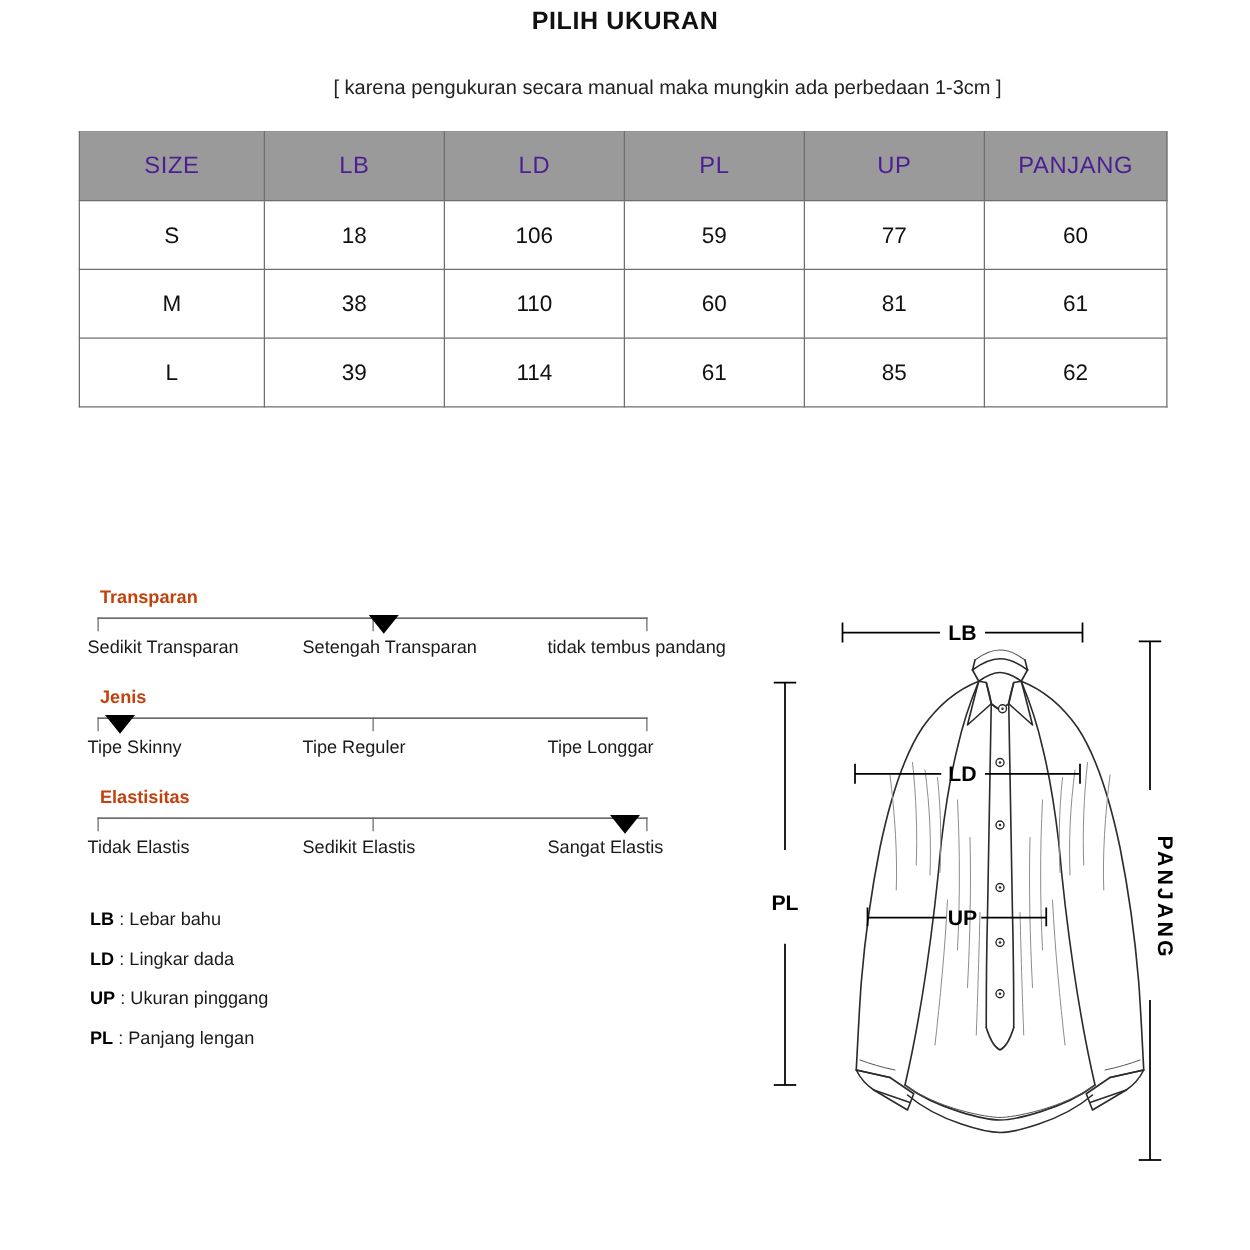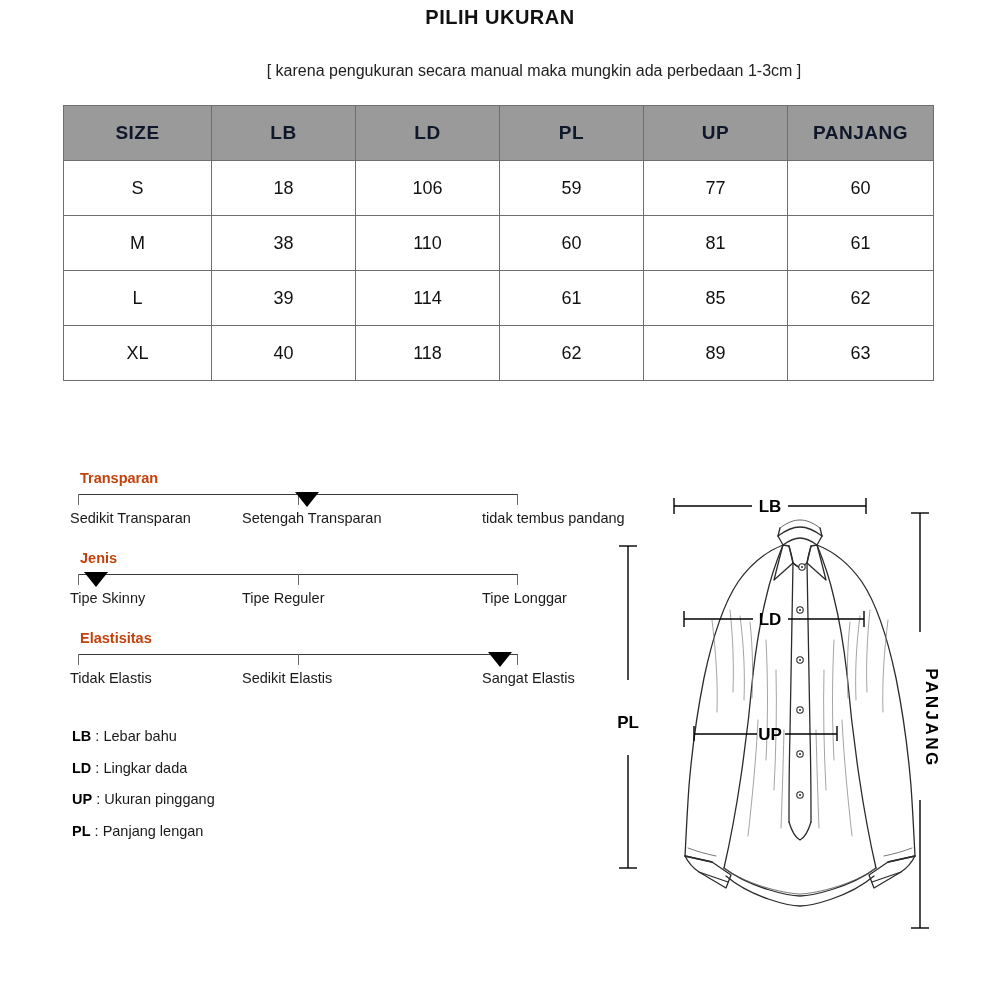--- a/index.html
+++ b/index.html
@@ -53,23 +53,23 @@
     table-layout: fixed;
   }
   table.size-table th,
   table.size-table td {
     border: 1px solid #6e6e6e;
     text-align: center;
     vertical-align: middle;
   }
   table.size-table th {
     background: #9a9a9a;
-    color: #0f172a;
+    color: #4c1d95;
     font-size: 19px;
-    font-weight: bold;
+    font-weight: normal;
     height: 52px;
     letter-spacing: 0.5px;
   }
   table.size-table td {
     background: #ffffff;
     color: #111111;
     font-size: 18px;
     font-weight: normal;
     height: 52px;
   }
@@ -135,21 +135,21 @@
   }
   .scale-labels span {
     position: absolute;
     top: 0;
     font-size: 14.5px;
     color: #1a1a1a;
     white-space: nowrap;
   }
   .sl-left   { left: 0; }
   .sl-mid    { left: 172px; }
-  .sl-right  { left: 368px; margin-left: 44px; }
+  .sl-right  { left: 368px; }
 
   
   #legend {
     position: absolute;
     left: 72px;
     top: 728px;
     width: 420px;
   }
   .legend-row {
     font-size: 14.5px;
@@ -224,28 +224,20 @@
         <td>61</td>
       </tr>
       <tr>
         <td>L</td>
         <td>39</td>
         <td>114</td>
         <td>61</td>
         <td>85</td>
         <td>62</td>
       </tr>
-      <tr>
-        <td>XL</td>
-        <td>40</td>
-        <td>118</td>
-        <td>62</td>
-        <td>89</td>
-        <td>63</td>
-      </tr>
     </tbody>
   </table>
 </div>
 
 <div id="scales">
 
   <div class="scale-block" style="top:0px;">
     <div class="scale-title">Transparan</div>
     <div class="scale-bar"></div>
     <div class="scale-tick t-left"></div>

